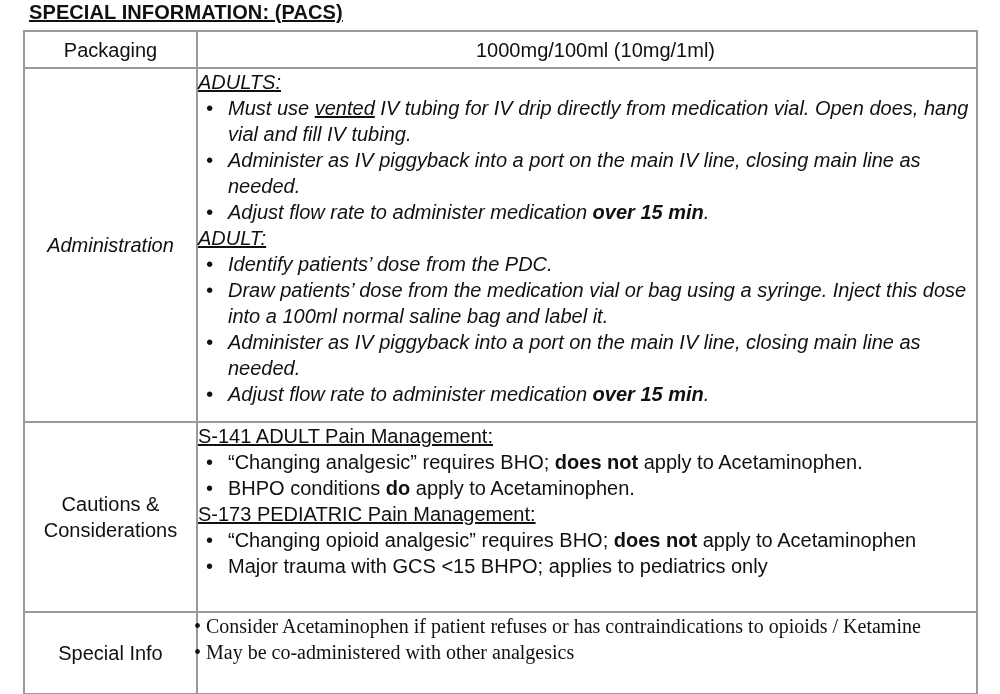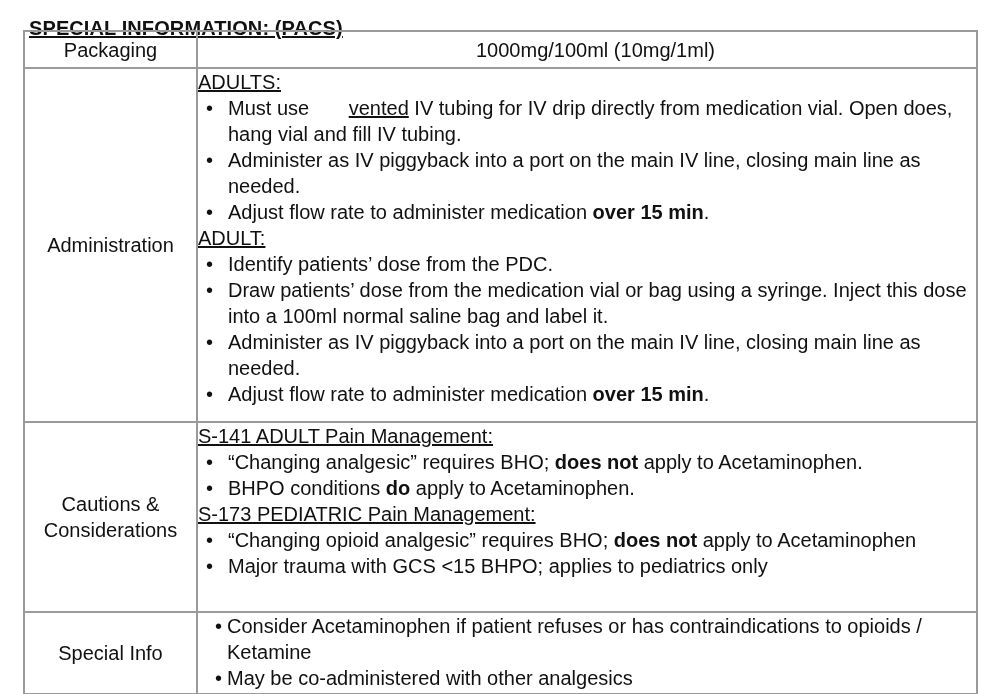--- a/index.html
+++ b/index.html
@@ -1,50 +1,50 @@
 <!DOCTYPE html>
 <html><head>
 <meta charset="utf-8">
 <style>
   html, body { margin: 0; padding: 0; background: #ffffff; }
   body {
     width: 1000px; height: 694px; overflow: hidden; position: relative;
     font-family: "Liberation Sans", sans-serif; color: #111;
   }
   .title {
-    position: absolute; left: 29px; top: 17px;
+    position: absolute; left: 29px; top: 1px;
     font-size: 20px; font-weight: bold; text-decoration: underline;
     letter-spacing: 0.1px; margin: 0;
   }
   table.info {
     position: absolute; left: 23px; top: 30px;
     width: 955px; border-collapse: collapse;
   }
   table.info td {
     border: 2px solid #9a9a9a; padding: 0; vertical-align: top;
     font-size: 20px; line-height: 26px;
   }
   td.label {
     width: 171px; text-align: center; vertical-align: middle !important;
   }
   td.content { padding-left: 8px; }
   .row-pack td { height: 35px; }
   .row-pack td.content { text-align: center; vertical-align: middle; padding-left: 17px; }
-  .row-admin td { height: 352px; }
+  .row-admin td { height: 352px; font-style: italic; }
   .row-caut td { height: 188px; border-radius: 8px; }
   .row-spec td { height: 80px; }
   .subhead { text-decoration: underline; display: block; }
   ul { margin: 0; padding: 0 0 0 30px; list-style: none; }
   ul li { position: relative; }
   ul li::before {
     content: "\2022"; position: absolute; left: -22px; top: 0;
   }
-  ul.tight { padding-left: 29px; }
+  ul.tight { padding-left: 8px; font-family: Liberation Serif, serif; }
   ul.tight li::before { left: -12px; }
-  .u { text-decoration: underline; margin-left: 34px; }
+  .u { text-decoration: underline; }
   b { font-weight: bold; }
   .pad-top { padding-top: 2px; }
 </style>
 </head>
 <body>
 
 <h1 class="title">SPECIAL INFORMATION: (PACS)</h1>
 
 <table class="info">
   <tbody>

